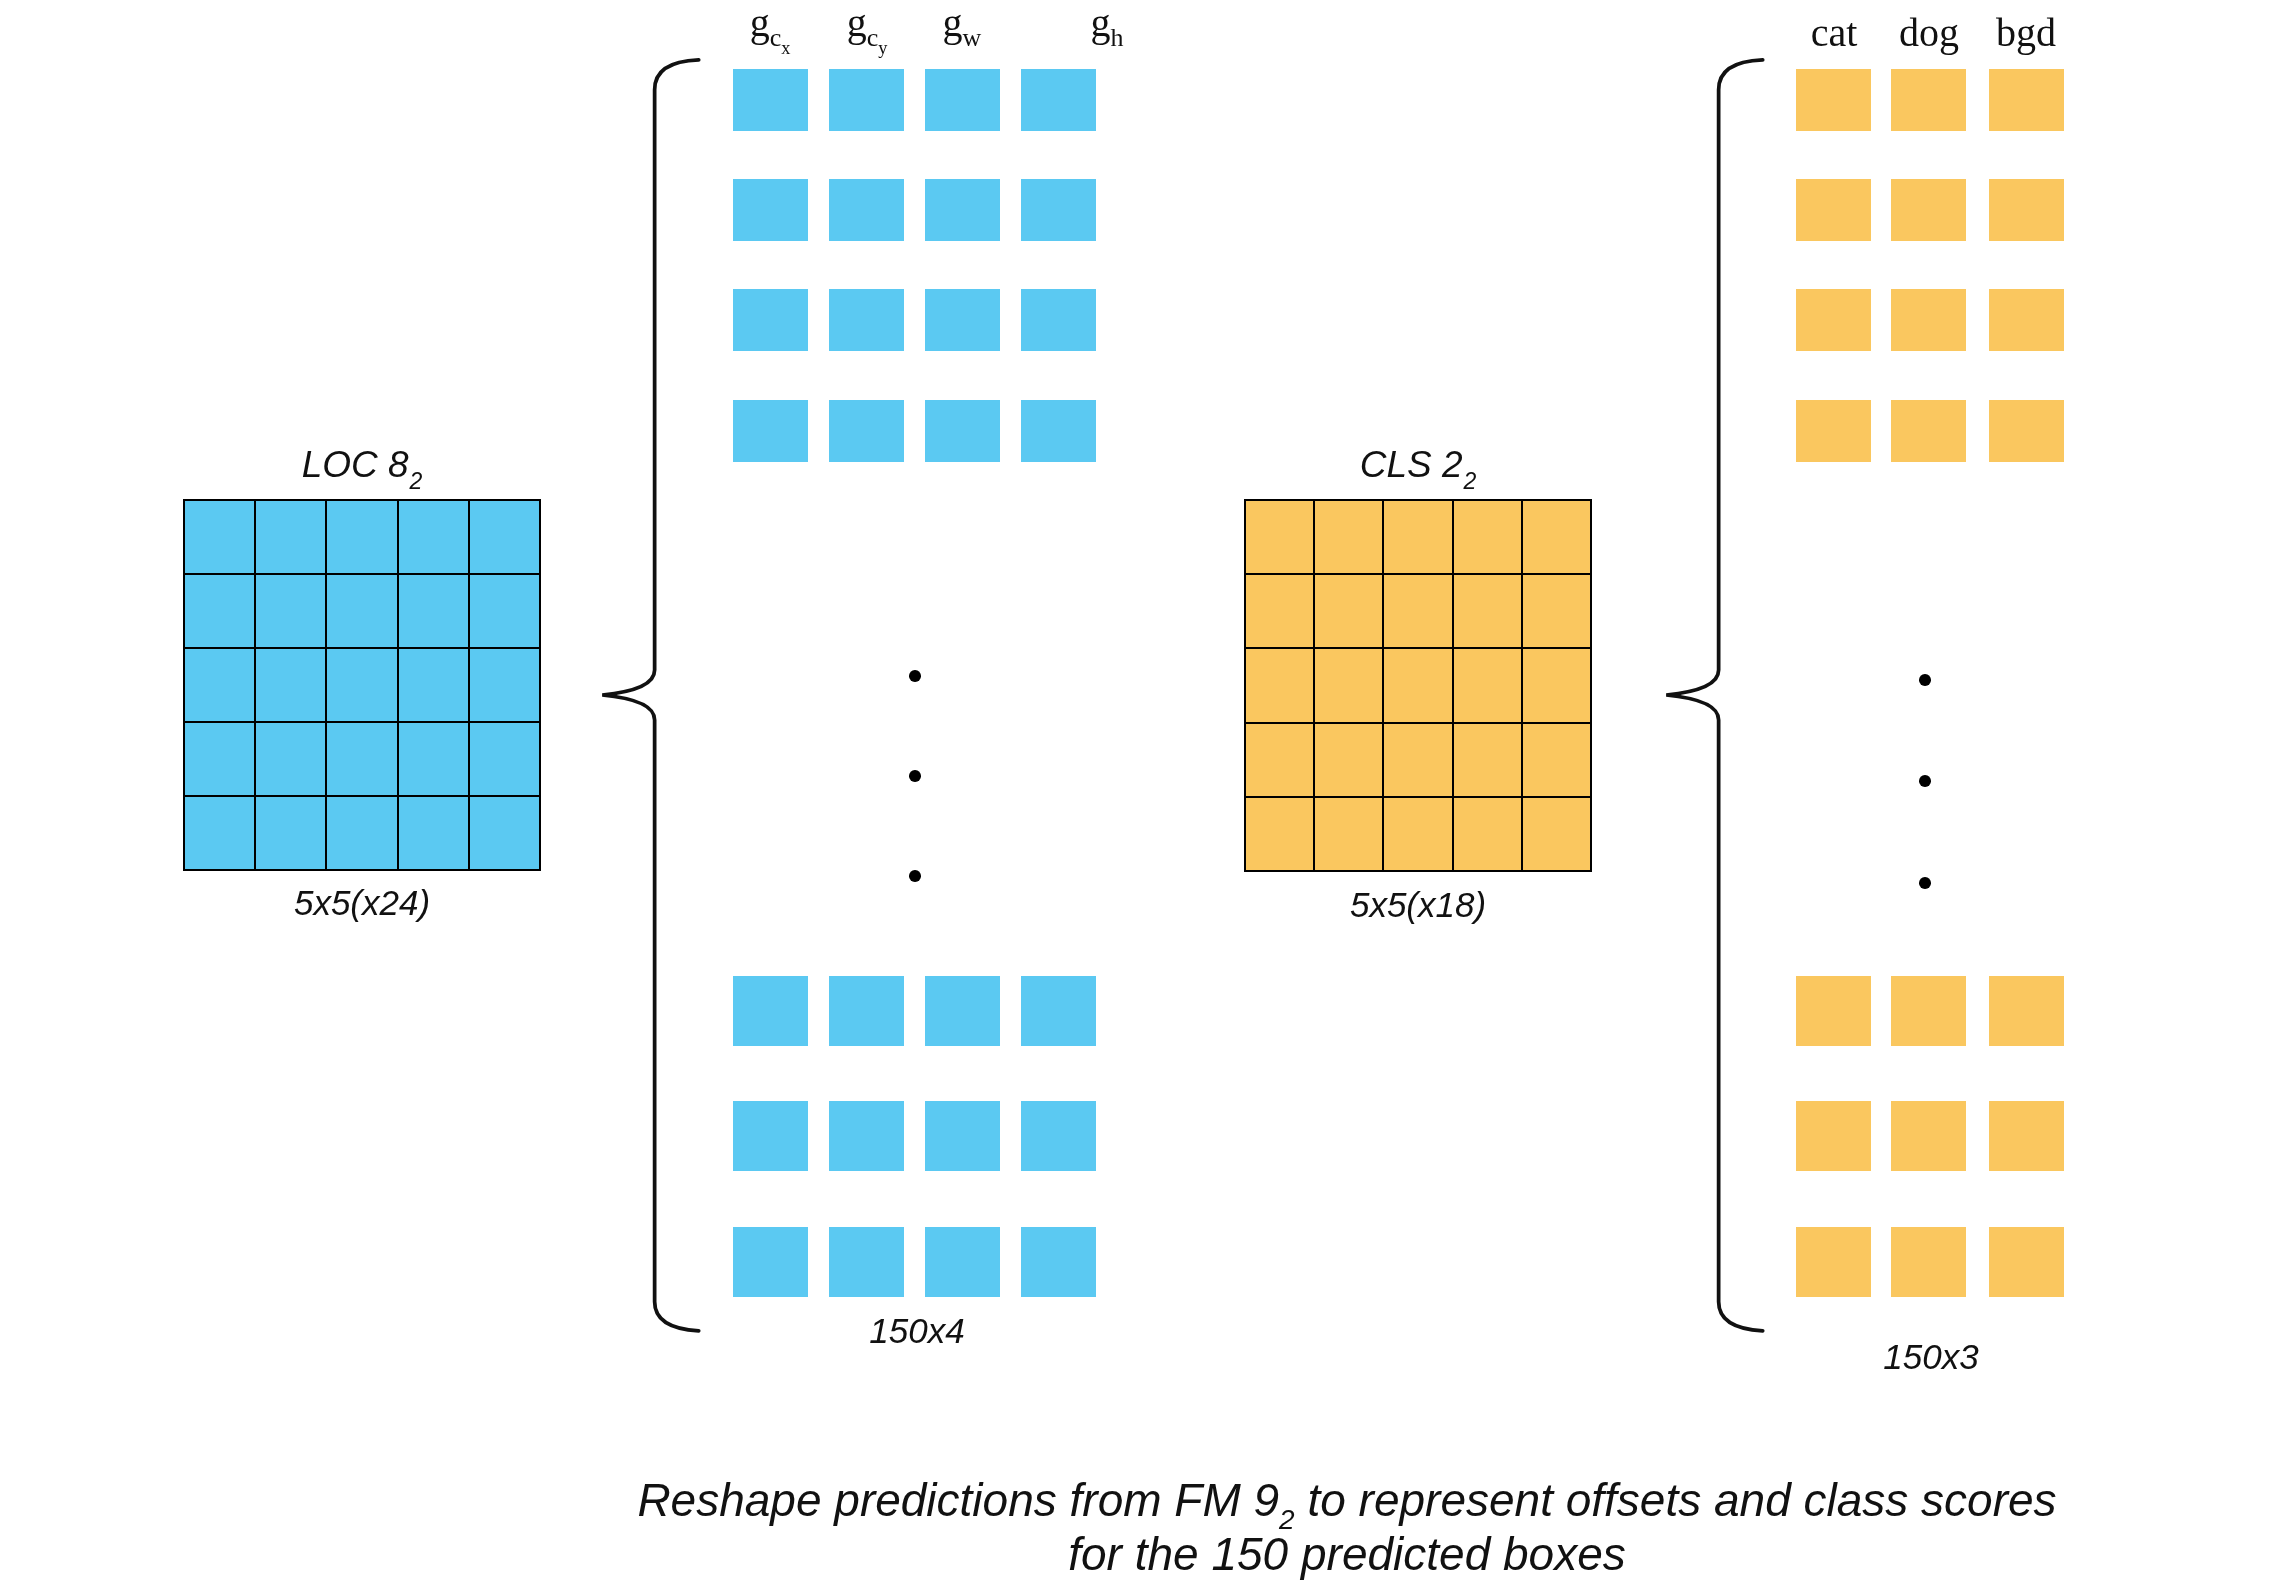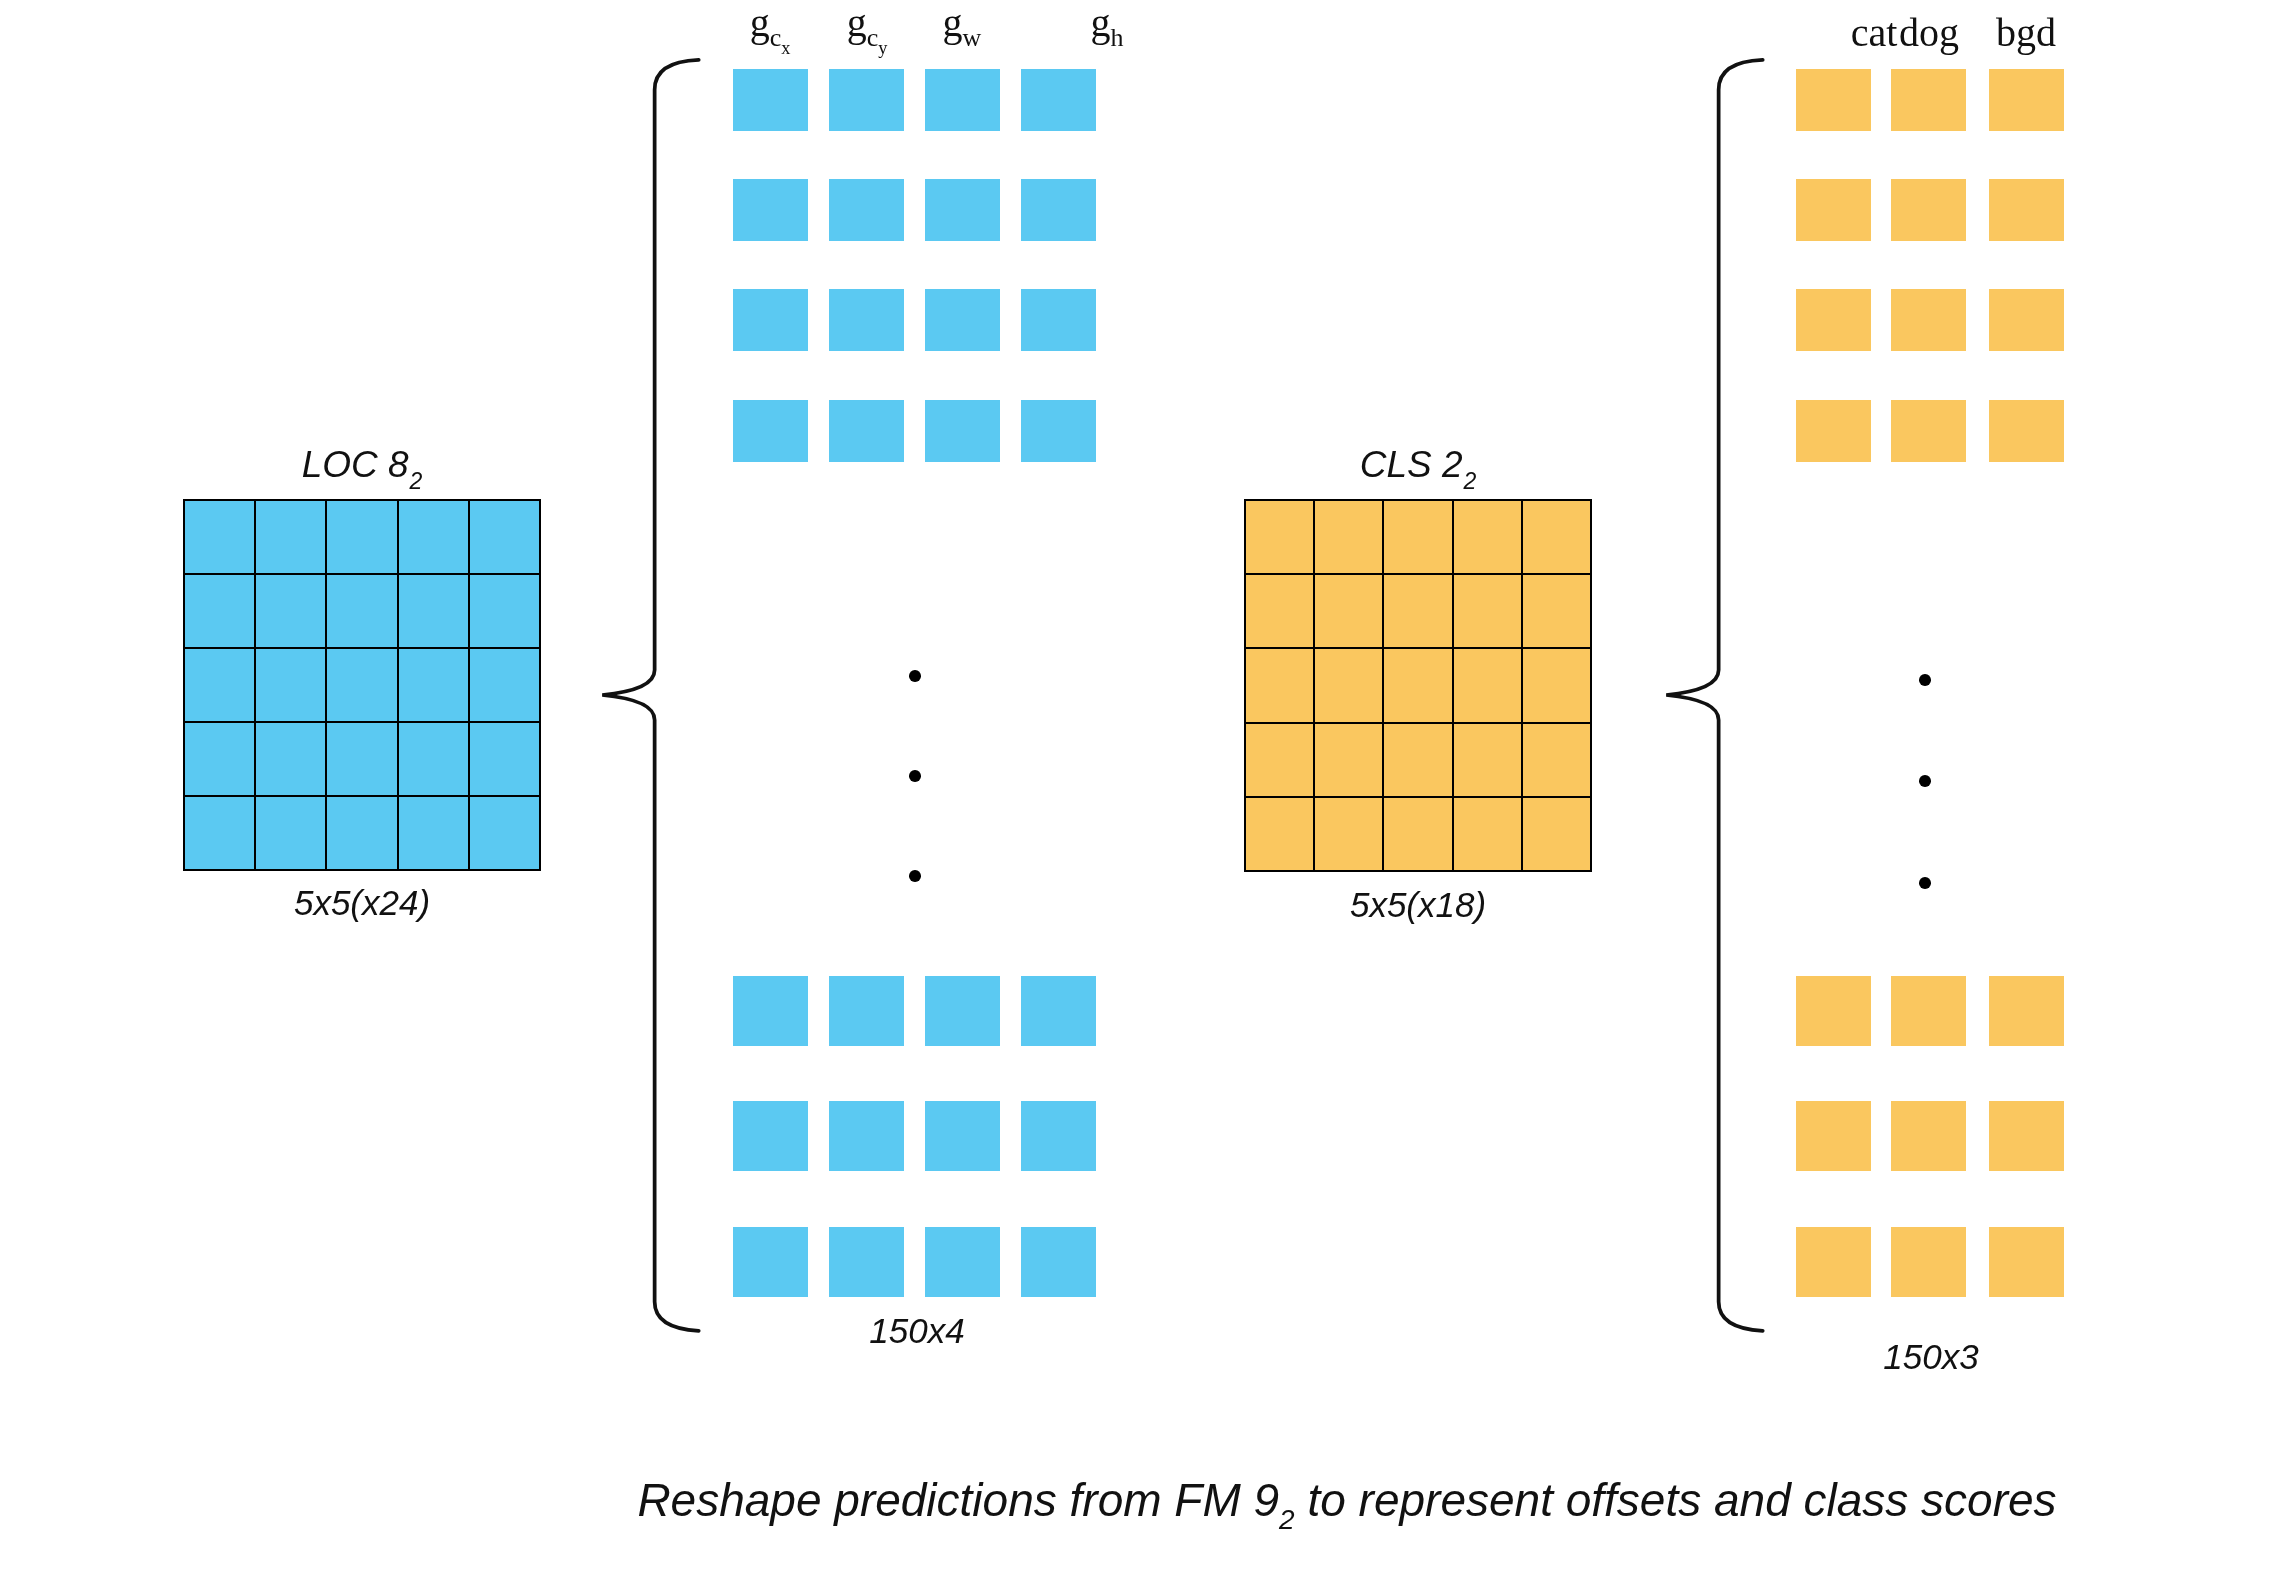--- a/index.html
+++ b/index.html
@@ -186,21 +186,21 @@
       <div class="cell" style="background: rgb(250, 199, 95);"></div>
     </div>
 
   <div class="size-label" style="left:1418px; top:885px;">5x5(x18)</div>
 
   <svg class="brace" style="left:1638px; top:53px;" width="133" height="1289" viewBox="0 0 160 1550">
     <path d="M 150 8 Q 97 10 97 44 L 97 742 Q 97 766 34 772 Q 97 778 97 802 L 97 1502 Q 97 1534 150 1537" fill="none" stroke="#111111" stroke-width="4.5" stroke-linecap="round"></path>
   </svg>
 
   <div id="cls-matrix">
-      <div class="math-header" style="left: 1834px; top: 13.3px; margin-left: 40px;"><span>cat</span></div>
+      <div class="math-header" style="left: 1834px; top: 13.3px;"><span>cat</span></div>
       <div class="math-header" style="left: 1929px; top: 13.3px;"><span>dog</span></div>
       <div class="math-header" style="left: 2026px; top: 13.3px;"><span>bgd</span></div>
       <div class="msq" style="left: 1796px; top: 69px; width: 75px; height: 62px; background: rgb(250, 199, 95);"></div>
       <div class="msq" style="left: 1891px; top: 69px; width: 75px; height: 62px; background: rgb(250, 199, 95);"></div>
       <div class="msq" style="left: 1989px; top: 69px; width: 75px; height: 62px; background: rgb(250, 199, 95);"></div>
       <div class="msq" style="left: 1796px; top: 179px; width: 75px; height: 62px; background: rgb(250, 199, 95);"></div>
       <div class="msq" style="left: 1891px; top: 179px; width: 75px; height: 62px; background: rgb(250, 199, 95);"></div>
       <div class="msq" style="left: 1989px; top: 179px; width: 75px; height: 62px; background: rgb(250, 199, 95);"></div>
       <div class="msq" style="left: 1796px; top: 289px; width: 75px; height: 62px; background: rgb(250, 199, 95);"></div>
       <div class="msq" style="left: 1891px; top: 289px; width: 75px; height: 62px; background: rgb(250, 199, 95);"></div>
@@ -218,15 +218,16 @@
       <div class="msq" style="left: 1891px; top: 1227px; width: 75px; height: 70px; background: rgb(250, 199, 95);"></div>
       <div class="msq" style="left: 1989px; top: 1227px; width: 75px; height: 70px; background: rgb(250, 199, 95);"></div>
       <div class="dot" style="left: 1919px; top: 674px;"></div>
       <div class="dot" style="left: 1919px; top: 775px;"></div>
       <div class="dot" style="left: 1919px; top: 877px;"></div>
     </div>
 
   <div class="mat-label" style="left:1931px; top:1337px;">150x3</div>
 
   <div class="caption-line" style="top:1454px;margin-top:19px;"><span>Reshape predictions from FM 9</span><span class="subsc">2</span><span> to represent offsets and class scores</span></div>
+  <div class="caption-line" style="top:1527px;">for the 150 predicted boxes</div>
 
 </div>
 
 
 </body></html>

